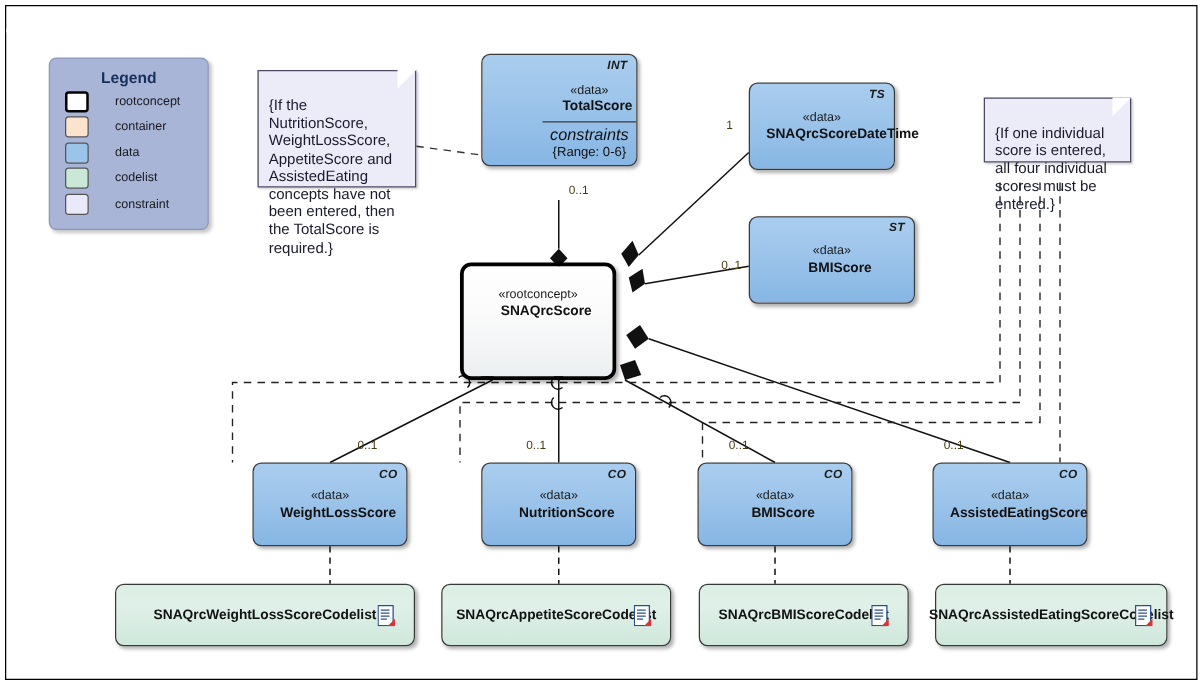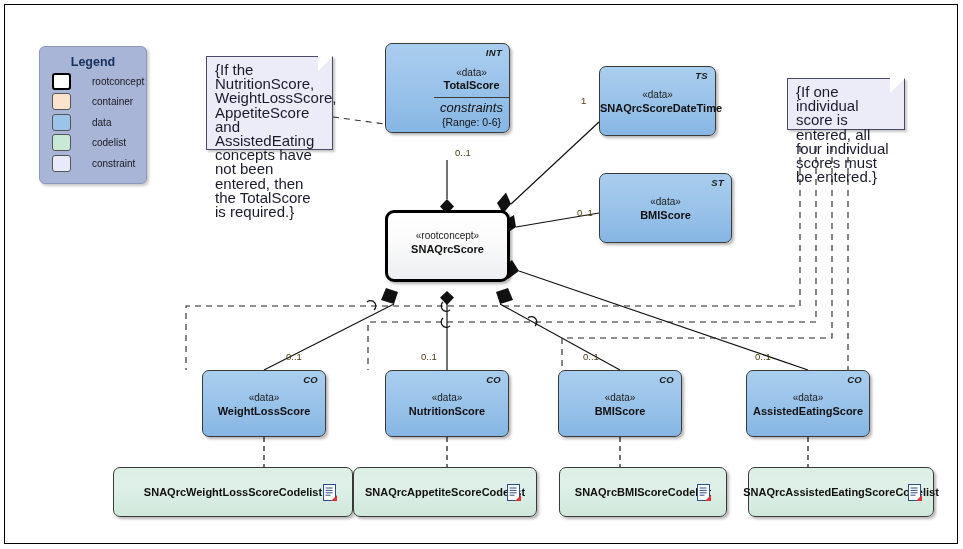--- a/index.html
+++ b/index.html
@@ -15,21 +15,21 @@
     border-left:14px solid transparent;border-bottom:21px solid #fff;}
   .frame-cover{position:absolute;left:5px;top:22.5px;width:124px;height:3px;background:#fff;z-index:7;}
 
   
   svg.wires{position:absolute;left:0;top:0;width:963px;height:549px;z-index:2;pointer-events:none;}
 
   
   .node{position:absolute;box-sizing:border-box;border:1px solid #3a3a3a;border-radius:7px;
     z-index:3;box-shadow:2px 2px 3px rgba(0,0,0,.30);}
   .node .stereo{font-size:10px;color:#1b1b1b;text-align:center;line-height:13px;}
-  .node .nm{font-size:11px;font-weight:bold;color:#111;text-align:center;line-height:14px;}
+  .node .nm{font-size:11px;font-weight:bold;color:#111;text-align:center;line-height:14px;margin-left:13px;}
   .node .corner{position:absolute;right:7px;top:3px;font-size:9.5px;font-style:italic;
     font-weight:bold;color:#1b1b1b;letter-spacing:.3px;}
 
   .data-node{background:linear-gradient(180deg,#a9cdee 0%,#9cc4ea 45%,#86b6e4 100%);}
   .data-node .body{position:absolute;left:0;right:0;top:50%;transform:translateY(-50%);}
 
   .root-node{background:linear-gradient(180deg,#ffffff 0%,#fbfbfb 40%,#eceff1 100%);
     border:3px solid #000;border-radius:9px;box-shadow:2px 2px 3px rgba(0,0,0,.30);}
   .root-node .body{position:absolute;left:0;right:0;top:16px;}
 
@@ -41,27 +41,27 @@
   .cls-node{background:linear-gradient(180deg,#a9cdee 0%,#9cc4ea 45%,#86b6e4 100%);padding-left:48px;}
   .cls-node .hdr{position:relative;height:53px;border-bottom:1px solid #3a3a3a;}
   .cls-node .hdr .stereo{position:absolute;left:0;right:0;top:22px;}
   .cls-node .hdr .nm{position:absolute;left:0;right:0;top:34px;}
   .cls-node .cmp{position:relative;height:36px;}
   .cls-node .cmp .lbl{font-size:13px;font-style:italic;color:#111;text-align:center;line-height:14px;padding-top:3px;}
   .cls-node .cmp .val{font-size:10.5px;color:#111;text-align:center;line-height:14px;}
 
   
   .note{position:absolute;box-sizing:border-box;background:#ececf8;border:1px solid #4a4a66;
-    z-index:3;font-size:15px;color:#1a1a2e;line-height:14.2px;padding:6px 8px 5px 8px;
+    z-index:3;font-size:12px;color:#1a1a2e;line-height:14.2px;padding:20px 8px 5px 8px;
     box-shadow:1.5px 1.5px 2px rgba(0,0,0,.22);}
   .note .foldtri{position:absolute;right:-1px;top:-1px;width:0;height:0;
     border-left:15px solid #fff;border-bottom:15px solid transparent;}
 
   
-  .legend{position:absolute;left:39px;top:46px;width:108px;height:138px;box-sizing:border-box;
+  .legend{position:absolute;left:39px;top:46px;width:128px;height:138px;box-sizing:border-box;
     background:#a9b5d6;border:1px solid #8b97bb;border-radius:6px;z-index:3;
     box-shadow:2px 2px 3px rgba(0,0,0,.22);}
   .legend .ltitle{text-align:center;font-size:12.5px;font-weight:bold;color:#16305e;margin-top:8px;}
   .legend .lrow{display:flex;align-items:center;margin:3.5px 0 0 12px;gap:12px;}
   .legend .sw{width:19px;height:17px;box-sizing:border-box;border:1px solid #555;border-radius:3px;}
   .legend .sw.thick{border:2.2px solid #000;border-radius:3px;}
   .legend .ltxt{font-size:10px;color:#18181f;margin-left:9px;}
 
   
   .mult{position:absolute;font-size:9.5px;color:#4a3a12;z-index:4;white-space:nowrap;}
@@ -166,21 +166,21 @@
       <div class="corner">INT</div>
       <div class="stereo">«data»</div>
       <div class="nm">TotalScore</div>
     </div>
     <div class="cmp">
       <div class="lbl">constraints</div>
       <div class="val">{Range: 0-6}</div>
     </div>
   </div>
 
-  <div class="node root-node" style="left:385px;top:210px;width:125px;height:72px;">
+  <div class="node root-node" style="left:368px;top:210px;width:125px;height:94px;">
     <div class="body">
       <div class="stereo">«rootconcept»</div>
       <div class="nm">SNAQrcScore</div>
     </div>
   </div>
 
   <div class="node data-node" style="left:599px;top:66px;width:117px;height:70px;">
     <div class="corner">TS</div>
     <div class="body">
       <div class="stereo">«data»</div>
@@ -221,21 +221,21 @@
   </div>
 
   <div class="node data-node" style="left:746px;top:370px;width:124px;height:67px;">
     <div class="corner">CO</div>
     <div class="body">
       <div class="stereo">«data»</div>
       <div class="nm">AssistedEatingScore</div>
     </div>
   </div>
 
-  <div class="node code-node" style="left:92px;top:467px;width:240px;height:50px;margin-left:21px;">
+  <div class="node code-node" style="left:92px;top:467px;width:240px;height:50px;">
     <div class="cname">SNAQrcWeightLossScoreCodelist</div>
     <svg class="docicon" style="right:14px;top:16px;" viewBox="0 0 15 17">
       <rect x="0.5" y="0.5" width="12" height="16" fill="#fff" stroke="#2b4f8a" stroke-width="1"></rect>
       <line x1="2.6" y1="4" x2="9.6" y2="4" stroke="#2b4f8a" stroke-width="1"></line>
       <line x1="2.6" y1="6.4" x2="9.6" y2="6.4" stroke="#2b4f8a" stroke-width="1"></line>
       <line x1="2.6" y1="8.8" x2="9.6" y2="8.8" stroke="#2b4f8a" stroke-width="1"></line>
       <line x1="2.6" y1="11.2" x2="7.5" y2="11.2" stroke="#2b4f8a" stroke-width="1"></line>
       <path d="M8,17 L14,17 L14,11 Z" fill="#d33"></path>
     </svg>
   </div>

